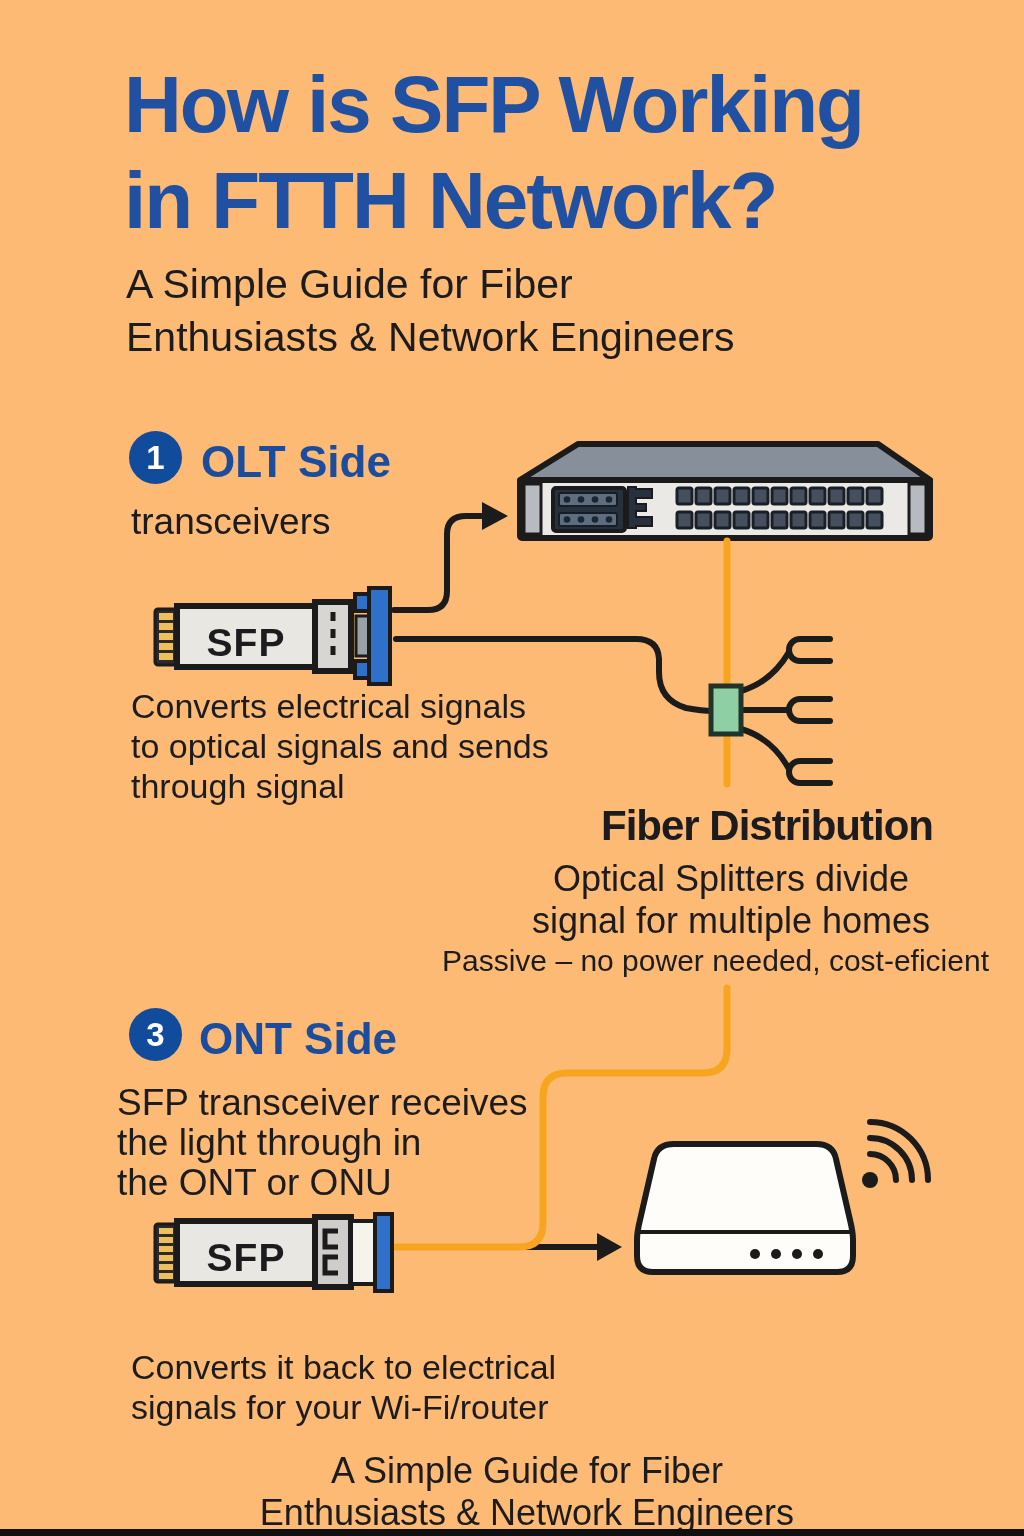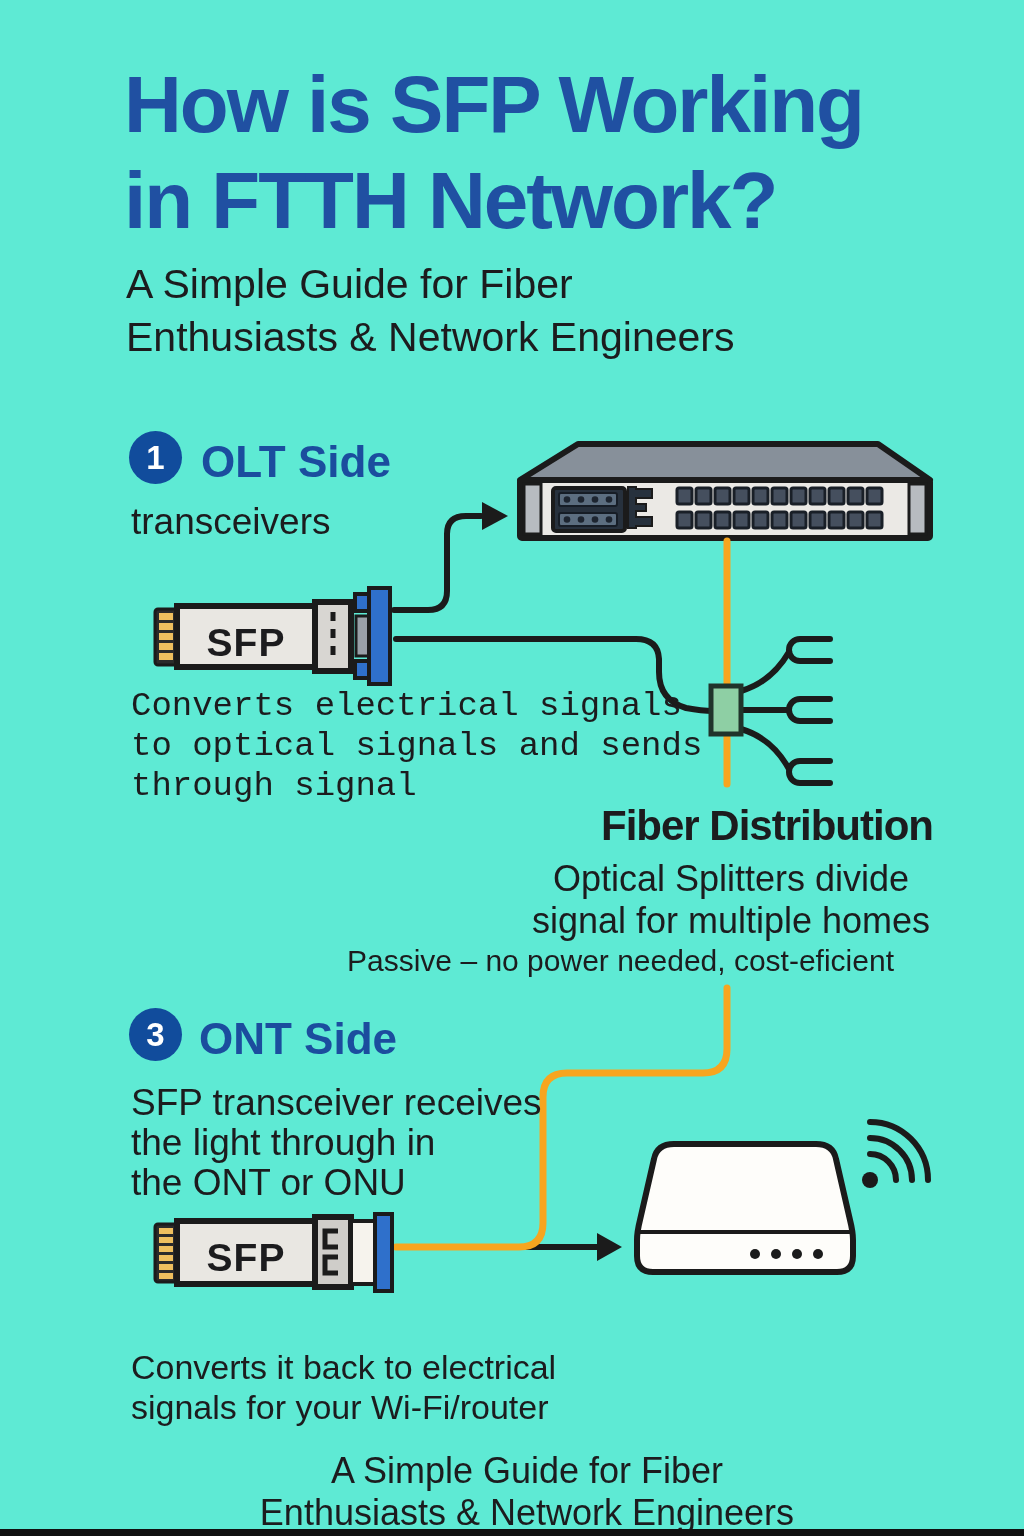--- a/index.html
+++ b/index.html
@@ -1,20 +1,20 @@
 <!DOCTYPE html>
 <html><head>
 <meta charset="utf-8">
 <style>
   html,body{margin:0;padding:0;background:#e8e6e0;}
   .canvas{
     position:relative;
     width:1024px;
     height:1536px;
-    background:#5eead4;
+    background:#fdba74;
     overflow:hidden;
     font-family:"Liberation Sans", sans-serif;
     color:#1c1c1e;
   }
   .art{position:absolute;left:0;top:0;}
   .abs{position:absolute;}
   .title{
     left:124px; top:57px;
     font-size:80px; font-weight:700;
     color:#2050a2; letter-spacing:-2px;
@@ -33,36 +33,36 @@
   }
   .badge1{left:129px; top:431px;}
   .badge3{left:129px; top:1008px;}
   .section-heading{
     font-size:44px; font-weight:700; color:#1b4d9e; white-space:nowrap;
   }
   .olt-heading{left:201px; top:437px;}
   .ont-heading{left:199px; top:1014px;}
   .desc{font-size:37px; line-height:40px; white-space:nowrap;}
   .olt-desc{left:131px; top:502px;}
-  .ont-desc{left:131px; top:1083px;}
+  .ont-desc{left:117px; top:1083px;}
   .caption{font-size:34px; line-height:40px; white-space:nowrap;}
-  .olt-caption{left:131px; top:686px;font-family:Liberation Mono, monospace;}
+  .olt-caption{left:131px; top:686px;}
   .ont-caption{left:131px; top:1303px;margin-top:44px;}
   .dist-heading{
     left:467px; width:600px; top:802px;
     text-align:center; font-size:42px; font-weight:700;
     letter-spacing:-1px; white-space:nowrap;
   }
   .dist-desc{
     left:431px; width:600px; top:858px;
     text-align:center; font-size:36px; line-height:42px; white-space:nowrap;
   }
   .dist-note{
     left:347px; width:642px; top:944px;
-    text-align:left; font-size:30px; white-space:nowrap;
+    text-align:right; font-size:30px; white-space:nowrap;
   }
   .footer{
     left:15px; width:1024px; top:1450px;
     text-align:center; font-size:36px; line-height:42px; white-space:nowrap;
   }
   .sfp-label{
     width:138px; text-align:center;
     font-weight:700; font-size:39px; letter-spacing:1px;
     color:#1c1c1e;
   }

